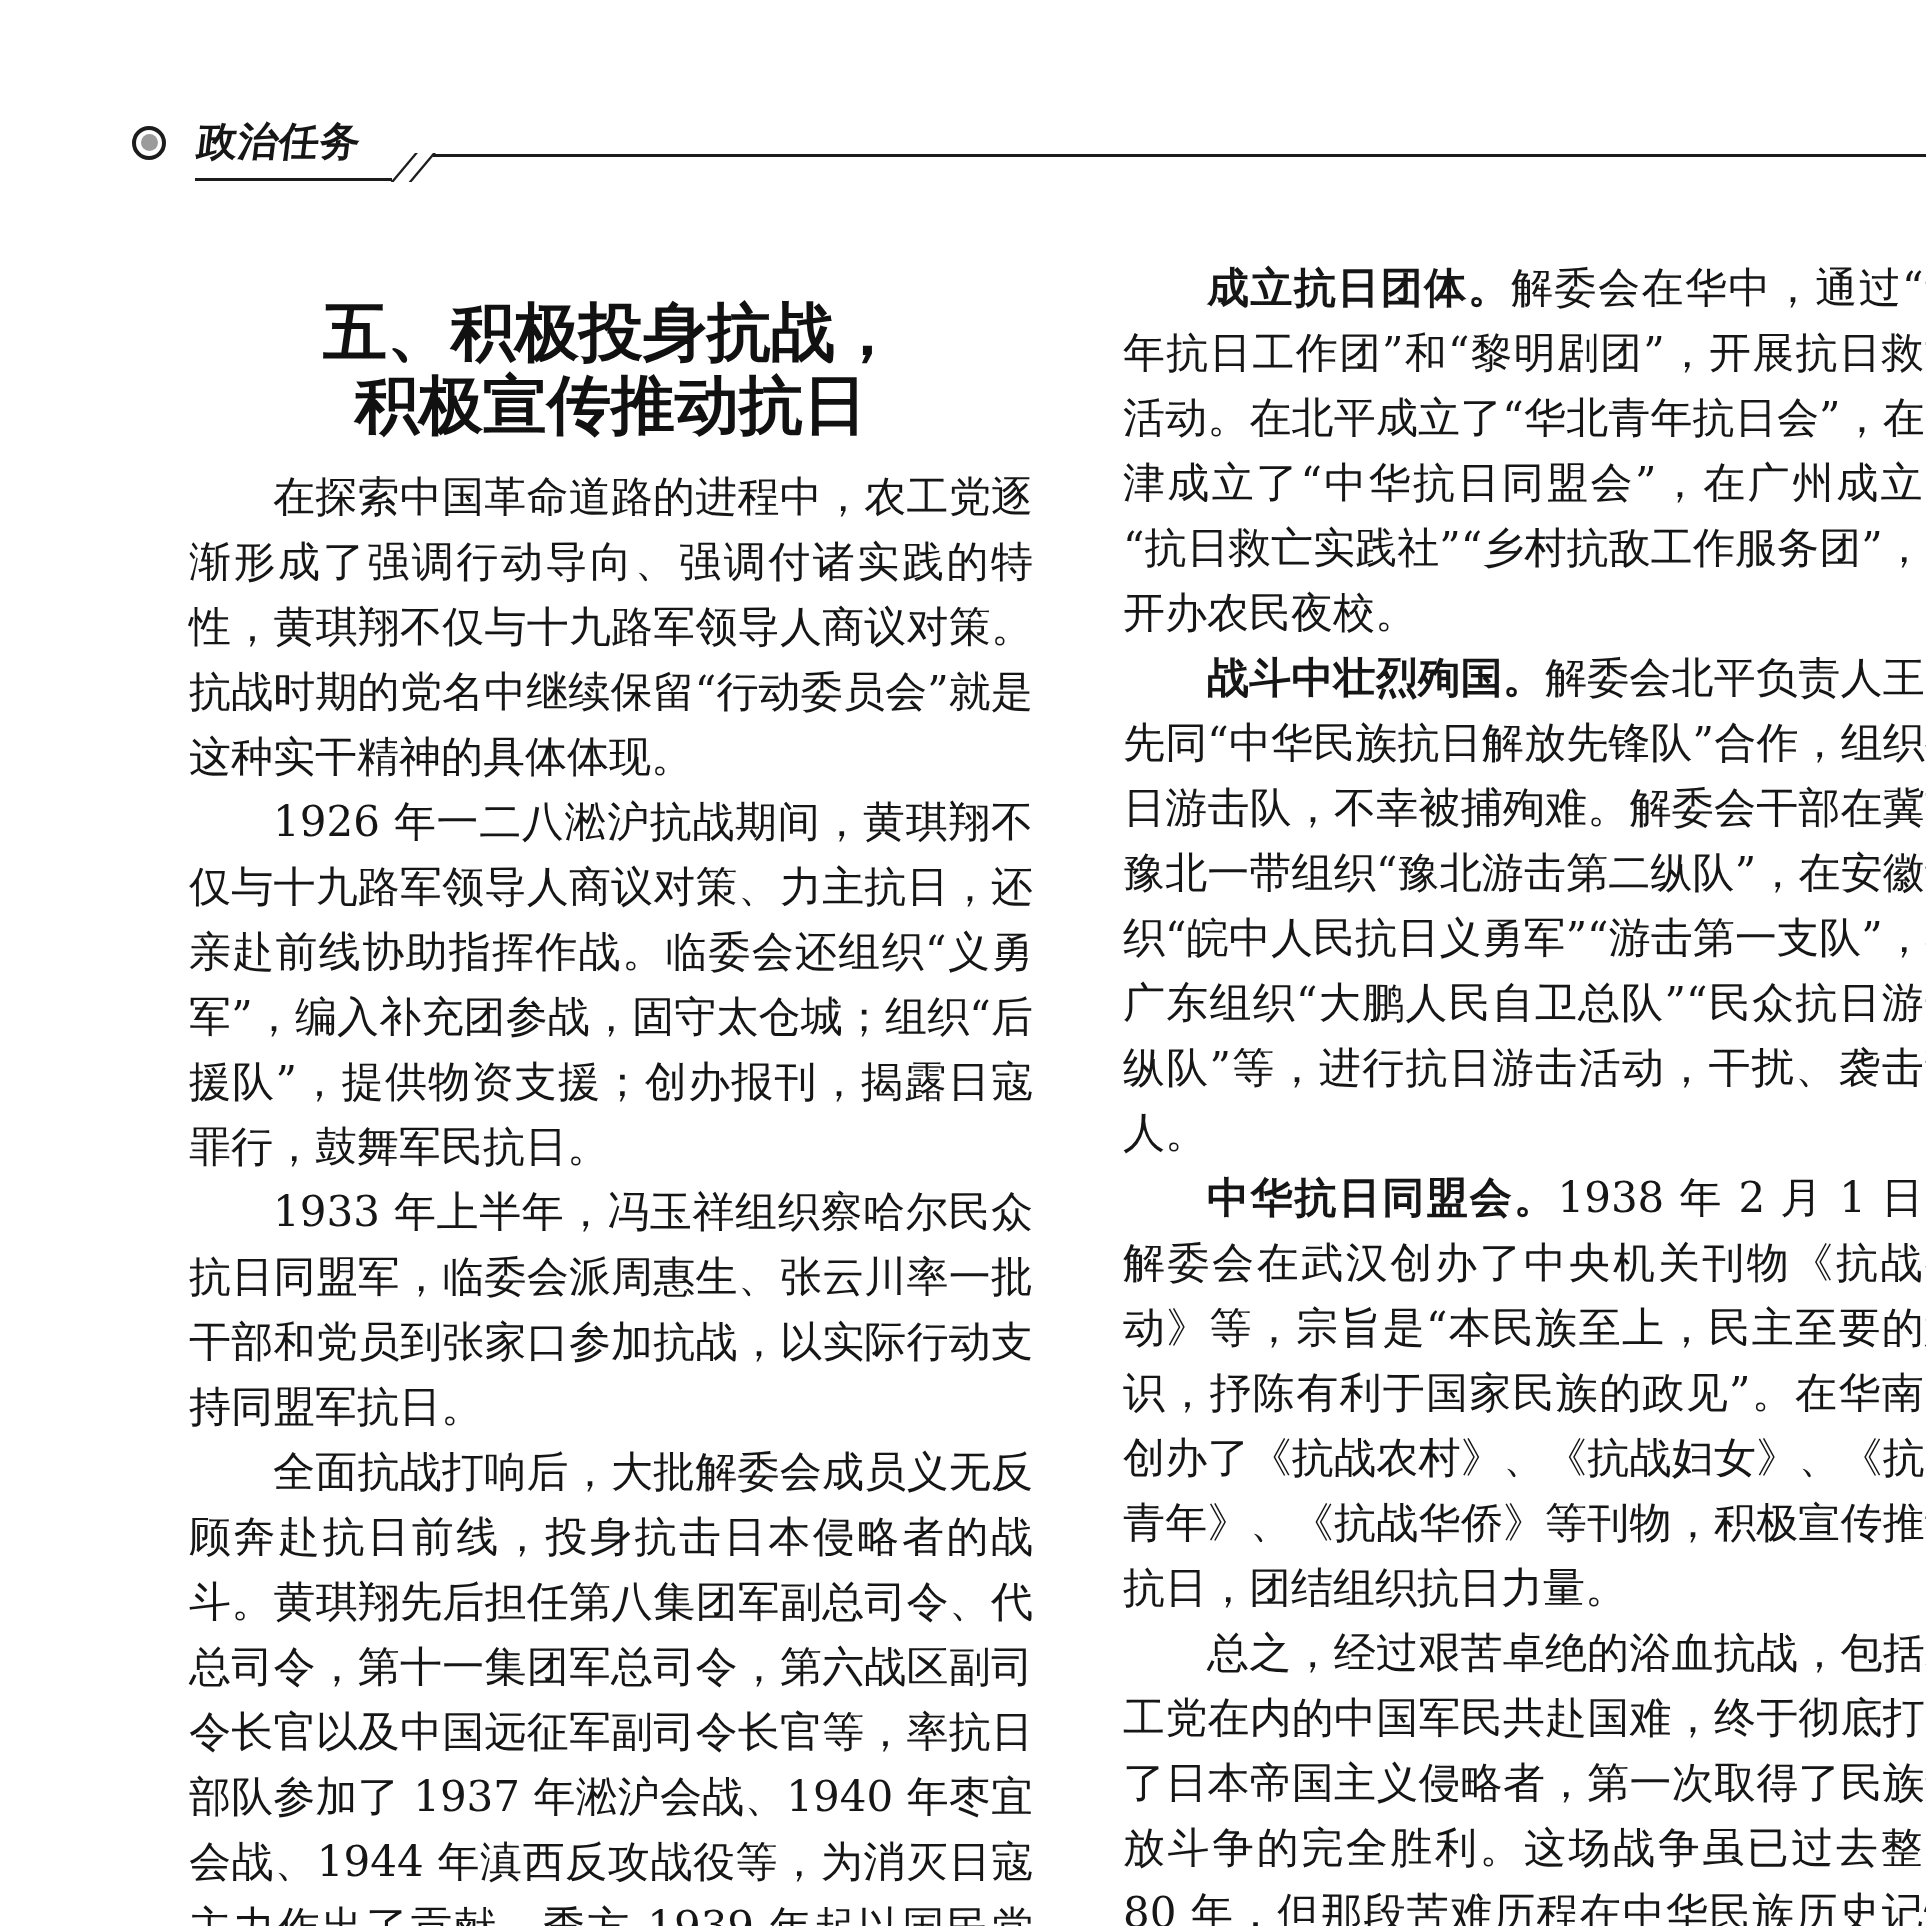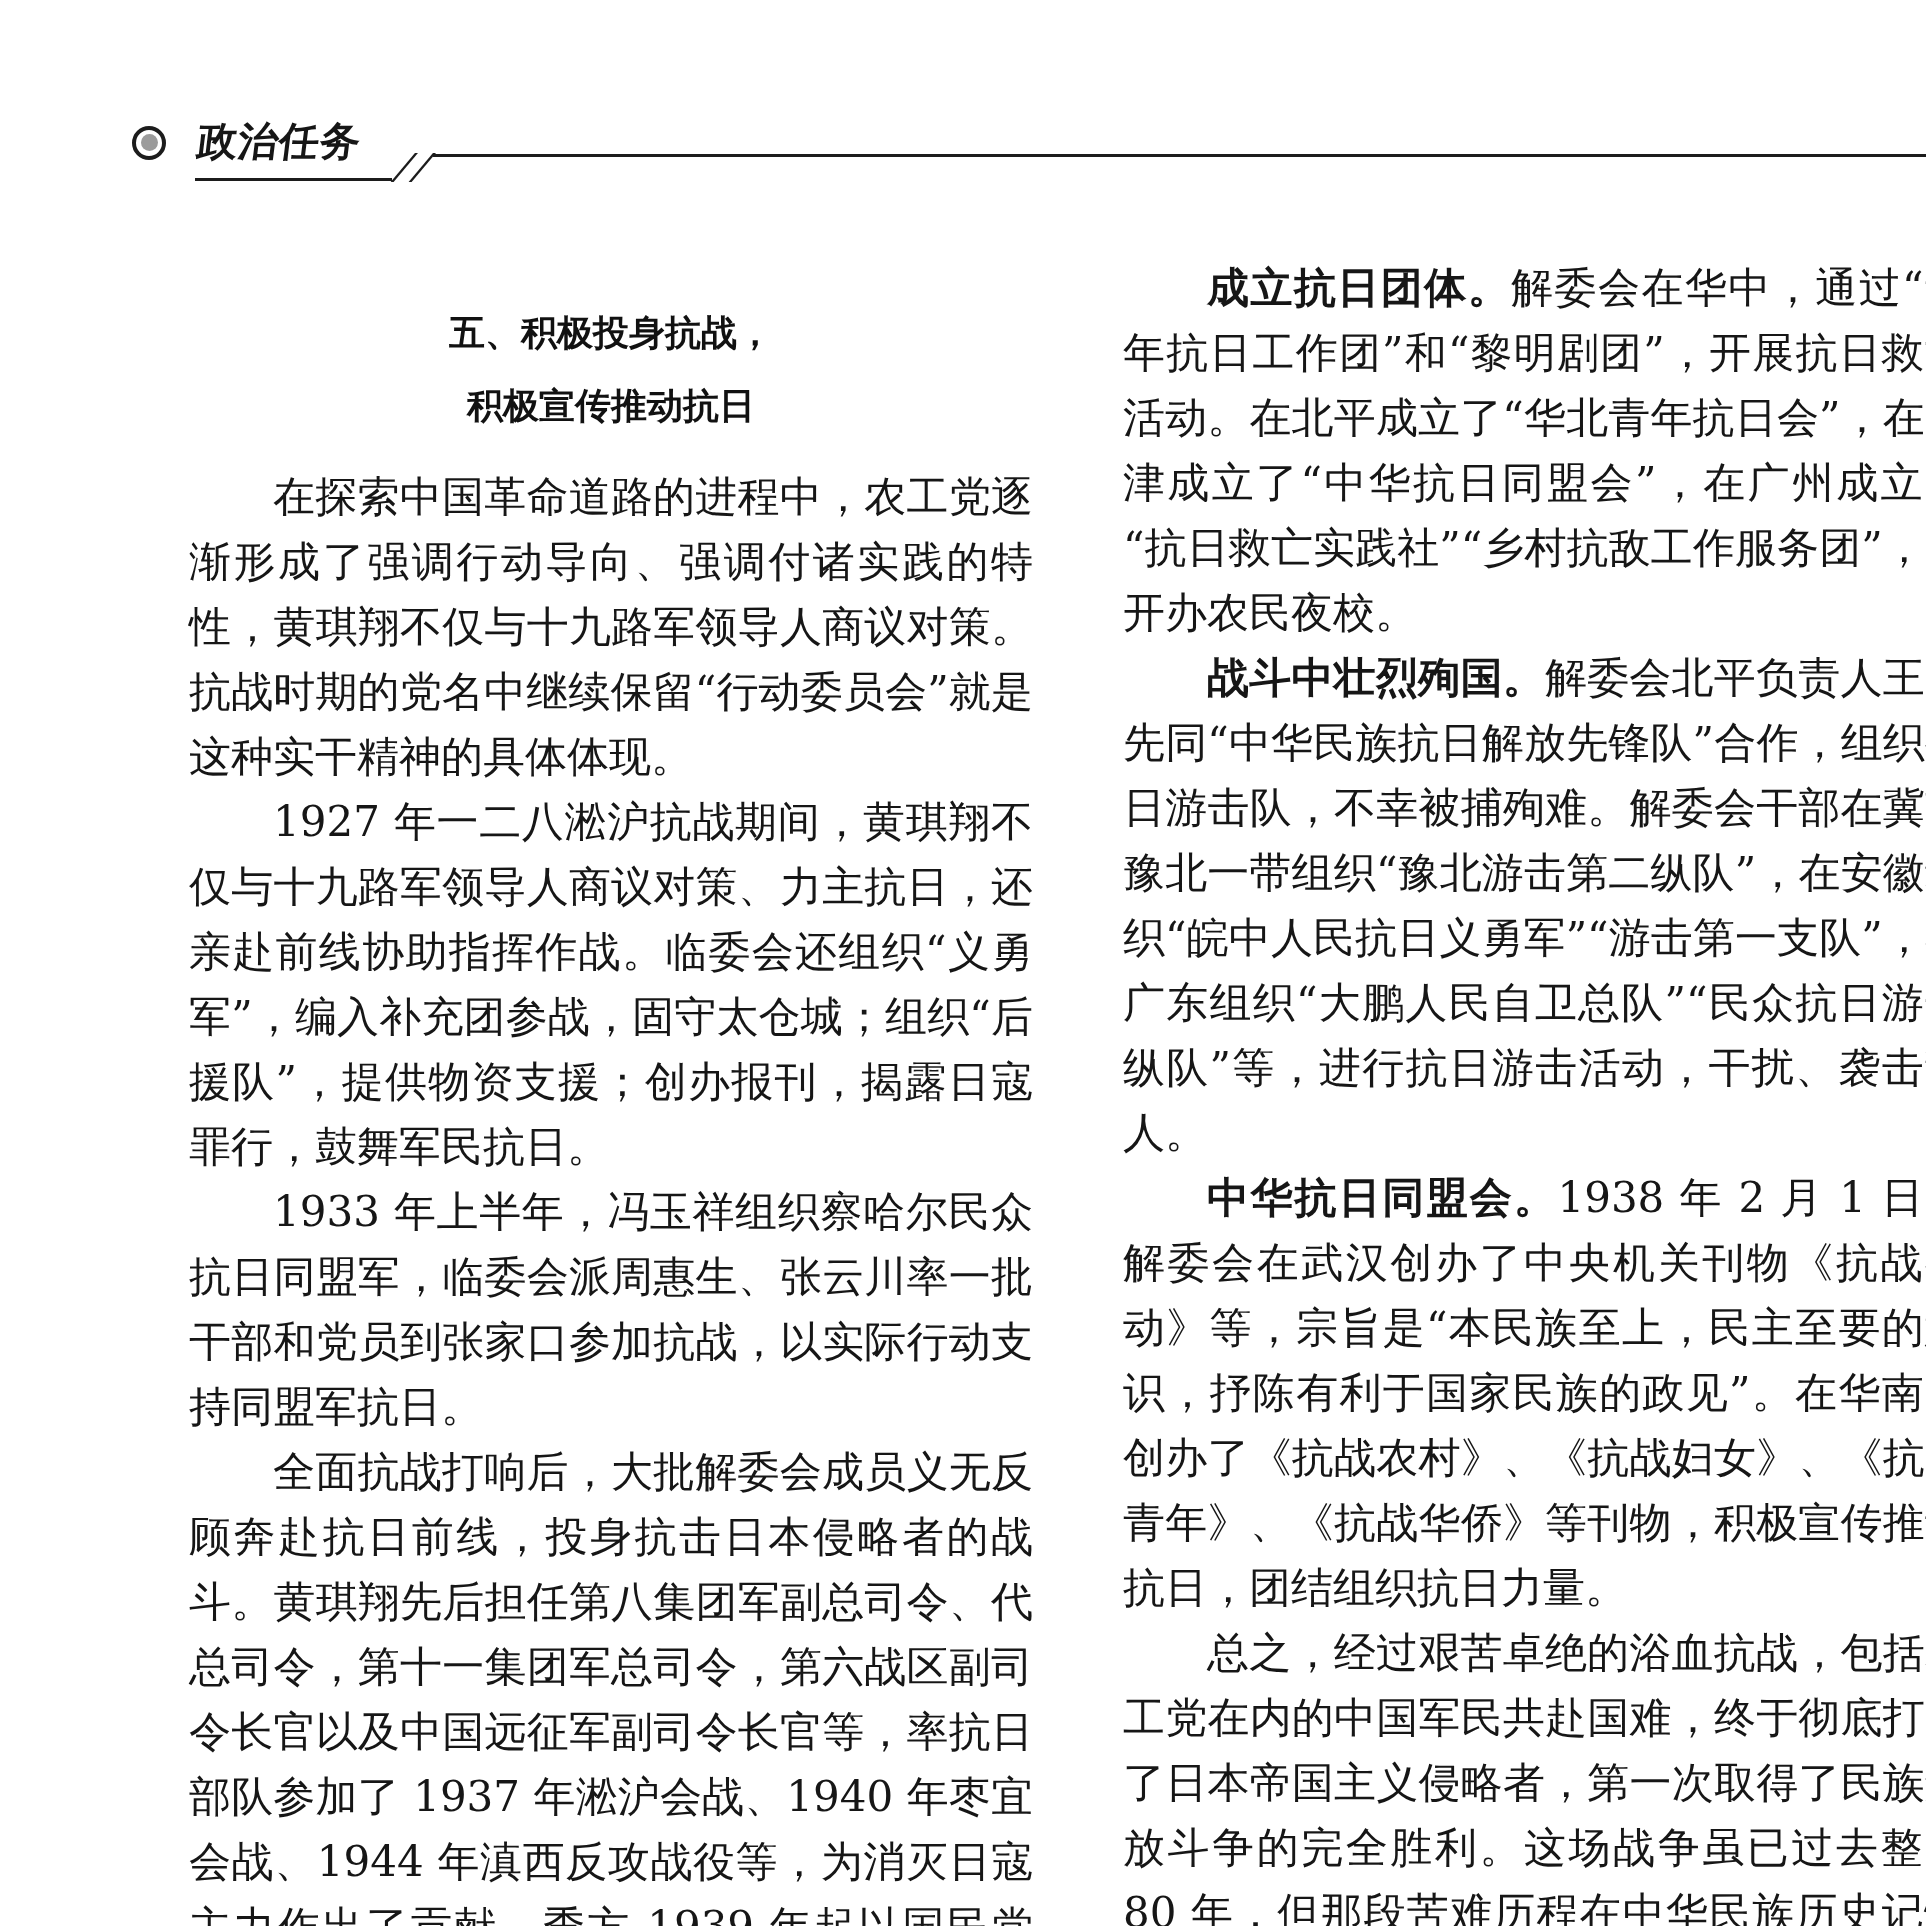--- a/index.html
+++ b/index.html
@@ -46,21 +46,21 @@
     text-align: justify; text-justify: inter-ideograph;
     color: #161616;
   }
   .col-left  { left: 189px;  top: 296px; }
   .col-right { left: 1123px; top: 255px; }
 
   .article-title {
     margin: 0 0 21.6px 0;
     text-align: center; text-indent: 0;
     font-family: "DejaVu Sans", "Liberation Sans", sans-serif;
-    font-weight: bold; font-size: 36px; line-height: 73px;
+    font-weight: bold; font-size: 64px; line-height: 73px;
     color: #111111;
   }
   .body-para { margin: 0; text-indent: 2em; }
   .lead {
     font-family: Liberation Sans, sans-serif;
     font-weight: bold;
   }
 </style>
 </head>
 <body>
@@ -74,21 +74,21 @@
   <div class="slash slash-1"></div>
   <div class="slash slash-2"></div>
   <div class="rule-long"></div>
 
   <section class="col col-left">
     <h2 class="article-title">
       <span>五、积极投身抗战，</span><br>
       <span>积极宣传推动抗日</span>
     </h2>
     <p class="body-para"><span>在探索中国革命道路的进程中，农工党逐渐形成了强调行动导向、强调付诸实践的特性，黄琪翔不仅与十九路军领导人商议对策。抗战时期的党名中继续保留“行动委员会”就是这种实干精神的具体体现。</span></p>
-    <p class="body-para"><span>1927 年一二八淞沪抗战期间，黄琪翔不仅与十九路军领导人商议对策、力主抗日，还亲赴前线协助指挥作战。临委会还组织“义勇军”，编入补充团参战，固守太仓城；组织“后援队”，提供物资支援；创办报刊，揭露日寇罪行，鼓舞军民抗日。</span></p>
+    <p class="body-para"><span>1926 年一二八淞沪抗战期间，黄琪翔不仅与十九路军领导人商议对策、力主抗日，还亲赴前线协助指挥作战。临委会还组织“义勇军”，编入补充团参战，固守太仓城；组织“后援队”，提供物资支援；创办报刊，揭露日寇罪行，鼓舞军民抗日。</span></p>
     <p class="body-para"><span>1933 年上半年，冯玉祥组织察哈尔民众抗日同盟军，临委会派周惠生、张云川率一批干部和党员到张家口参加抗战，以实际行动支持同盟军抗日。</span></p>
     <p class="body-para"><span>全面抗战打响后，大批解委会成员义无反顾奔赴抗日前线，投身抗击日本侵略者的战斗。黄琪翔先后担任第八集团军副总司令、代总司令，第十一集团军总司令，第六战区副司令长官以及中国远征军副司令长官等，率抗日部队参加了 1937 年淞沪会战、1940 年枣宜会战、1944 年滇西反攻战役等，为消灭日寇主力作出了贡献。季方 1939 年起以国民党战地党政委员会少将指导员身份，动员苏北地区的国民党军队和地方武装同新四军联合抗日，后电请新四军苏北指挥部接管苏四区，并担任新四军苏中军区第四军分区司令员，巩固和扩大了抗日根据地。在日寇刑场和各地战场上，都洒下了解委会成员的鲜血，有的甚至付出了宝贵生命。如被誉为“铁军将才”的朱程在冀鲁豫边区参加领导抗敌斗争，1943 年 9 月在反“扫荡”战斗中壮烈殉国。</span></p>
   </section>
 
   <section class="col col-right">
     <p class="body-para"><span class="lead">成立抗日团体。</span><span>解委会在华中，通过“青年抗日工作团”和“黎明剧团”，开展抗日救亡活动。在北平成立了“华北青年抗日会”，在天津成立了“中华抗日同盟会”，在广州成立了“抗日救亡实践社”“乡村抗敌工作服务团”，并开办农民夜校。</span></p>
     <p class="body-para"><span class="lead">战斗中壮烈殉国。</span><span>解委会北平负责人王守先同“中华民族抗日解放先锋队”合作，组织抗日游击队，不幸被捕殉难。解委会干部在冀南豫北一带组织“豫北游击第二纵队”，在安徽组织“皖中人民抗日义勇军”“游击第一支队”，在广东组织“大鹏人民自卫总队”“民众抗日游击纵队”等，进行抗日游击活动，干扰、袭击敌人。</span></p>
     <p class="body-para"><span class="lead">中华抗日同盟会。</span><span>1938 年 2 月 1 日，解委会在武汉创办了中央机关刊物《抗战行动》等，宗旨是“本民族至上，民主至要的意识，抒陈有利于国家民族的政见”。在华南，创办了《抗战农村》、《抗战妇女》、《抗战青年》、《抗战华侨》等刊物，积极宣传推动抗日，团结组织抗日力量。</span></p>
     <p class="body-para"><span>总之，经过艰苦卓绝的浴血抗战，包括农工党在内的中国军民共赴国难，终于彻底打败了日本帝国主义侵略者，第一次取得了民族解放斗争的完全胜利。这场战争虽已过去整整 80 年，但那段苦难历程在中华民族历史记忆中永不磨灭，留给我们的经验、教训和启示很多。今天，站在中国特色社会主义参政党的角度，要深刻牢记以下启示：</span></p>
 

